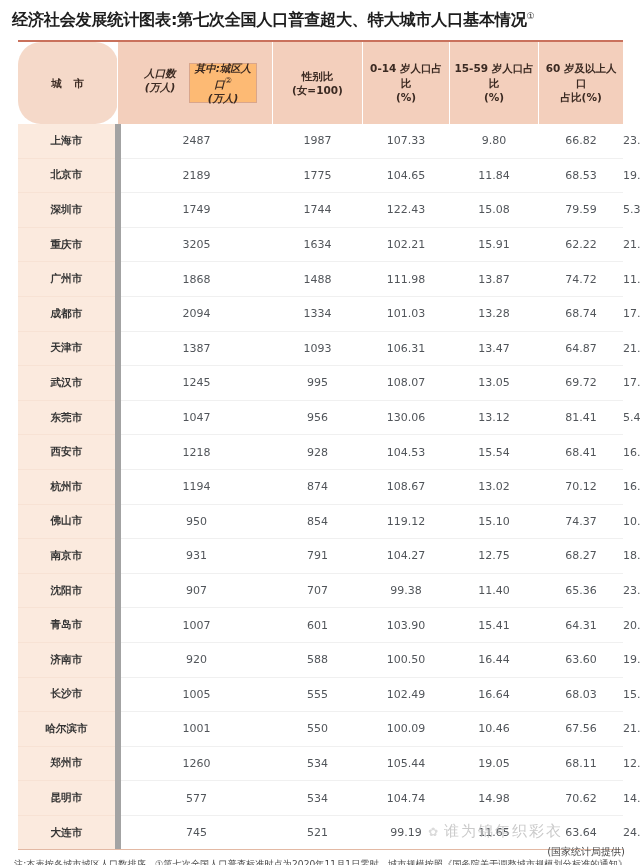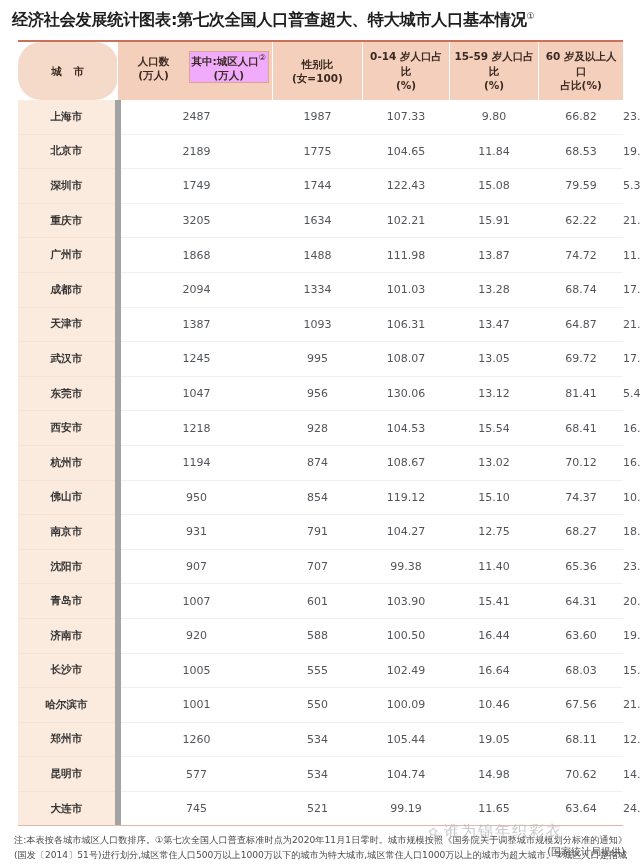--- a/index.html
+++ b/index.html
@@ -69,44 +69,45 @@
   th.col-city {
     background: #f5d9c9 !important;
     letter-spacing: 4px;
     text-indent: 4px;
     border-radius: 23px;
   }
 
   
   th.col-pop {
     position: relative;
-    padding: 0 !important;
+    padding: 12px !important;
+    font-style: italic;
   }
   .pop-group {
     position: relative;
     width: 100%;
     height: 58px;
     display: block;
   }
   .pop-main {
     position: absolute;
     left: 0;
     top: 12px;
     width: 46%;
     text-align: center;
     line-height: 1.38;
   }
   .pop-sub {
     position: absolute;
     right: 3px;
     top: 9px;
     width: 52%;
-    height: 32px;
+    height: 40px;
     border: 1px solid #d9a68c;
-    background: #f0abfc;
+    background: #fdba74;
     display: flex;
     align-items: center;
     justify-content: center;
     text-align: center;
     line-height: 1.38;
     box-sizing: border-box;
   }
   .sup-mark {
     font-size: 8px;
     vertical-align: super;

